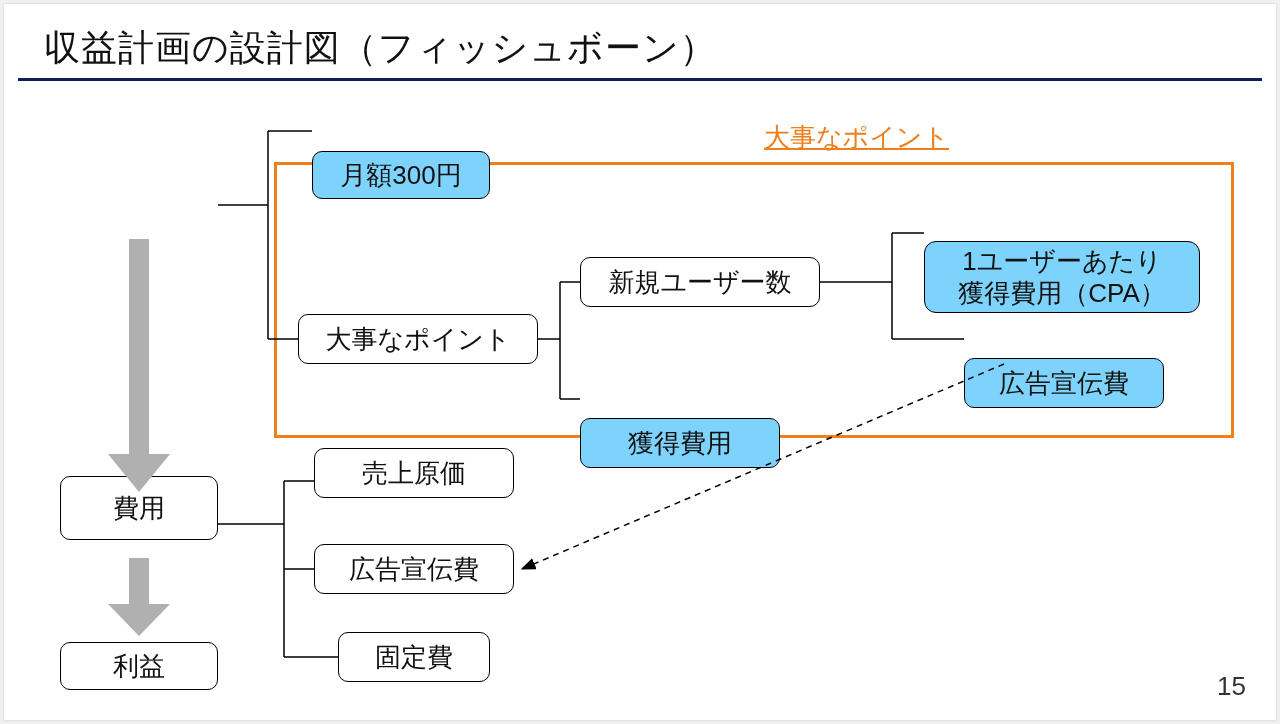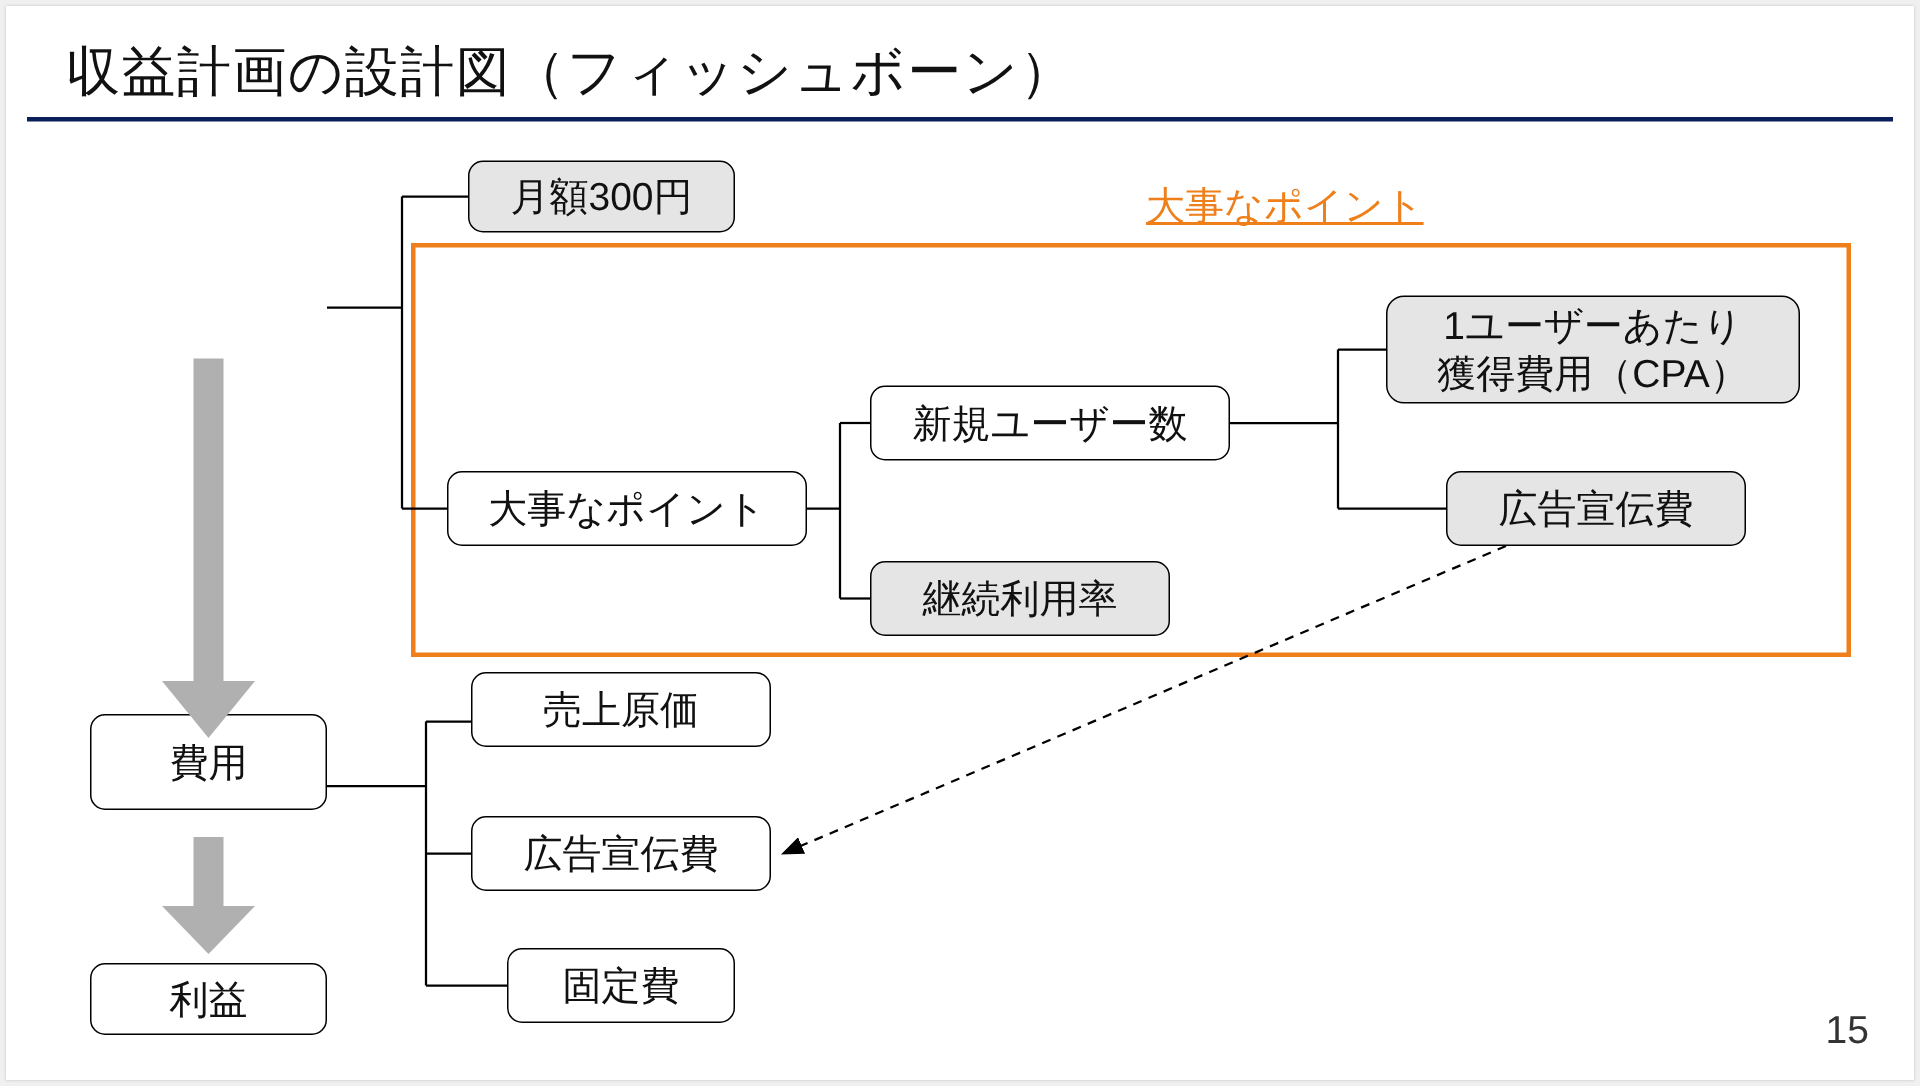--- a/index.html
+++ b/index.html
@@ -44,21 +44,22 @@
     align-items: center;
     justify-content: center;
     font-size: 26px;
     color: #111;
     box-sizing: border-box;
     padding: 2px 8px;
     text-align: center;
     line-height: 1.25;
   }
   .node.blue {
-    background: #e5e5e5;
+    background: #7dd3fc;
+    margin-top: 44px;
   }
   .highlight-label {
     position: absolute;
     color: #ef7f1a;
     font-size: 26px;
     text-decoration: underline;
   }
   .highlight-box {
     position: absolute;
     border: 3px solid #ef7f1a;
@@ -92,21 +93,21 @@
   <div class="highlight-label" style="left:760px; top:116px;">大事なポイント</div>
   <div class="highlight-box" style="left:270px; top:158px; width:960px; height:276px;"></div>
 
   <div class="node" style="left:56px; top:472px; width:158px; height:64px;">費用</div>
   <div class="node" style="left:56px; top:638px; width:158px; height:48px;">利益</div>
 
   <div class="node blue" style="left:308px; top:103px; width:178px; height:48px;">月額300円</div>
   <div class="node" style="left:294px; top:310px; width:240px; height:50px;">大事なポイント</div>
 
   <div class="node" style="left:576px; top:253px; width:240px; height:50px;">新規ユーザー数</div>
-  <div class="node blue" style="left:576px; top:370px; width:200px; height:50px;">継続利用率</div>
+  <div class="node blue" style="left:576px; top:370px; width:200px; height:50px;">獲得費用</div>
 
   <div class="node blue" style="left:920px; top:193px; width:276px; height:72px; border-radius:12px;">1ユーザーあたり<br>獲得費用（CPA）</div>
   <div class="node blue" style="left:960px; top:310px; width:200px; height:50px;">広告宣伝費</div>
 
   <div class="node" style="left:310px; top:444px; width:200px; height:50px;text-align:right;">売上原価</div>
   <div class="node" style="left:310px; top:540px; width:200px; height:50px;">広告宣伝費</div>
   <div class="node" style="left:334px; top:628px; width:152px; height:50px;">固定費</div>
 
   <div class="page-number">15</div>
 

